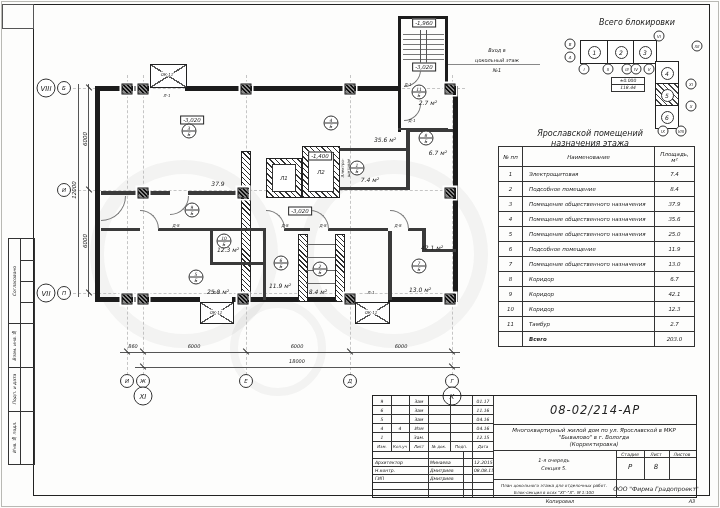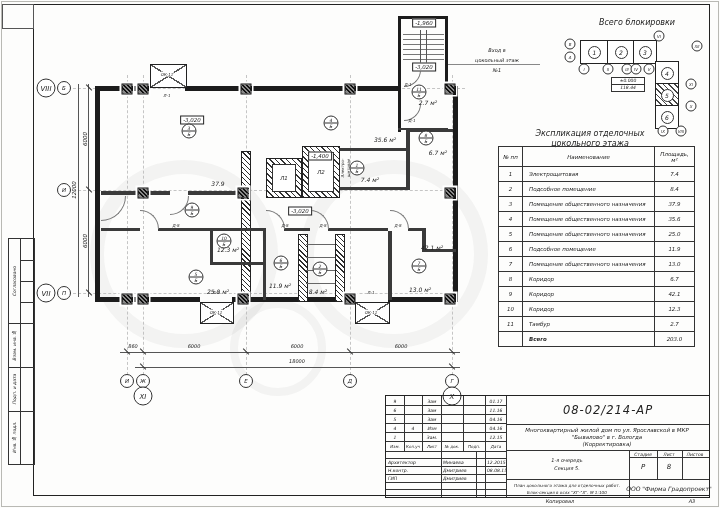--- a/index.html
+++ b/index.html
@@ -65,21 +65,21 @@
   .elevbox{position:absolute;border:1px solid #333;background:#fff;text-align:center;
            font:italic 4.5px "DejaVu Sans",sans-serif;line-height:6px}
   .elevbox .eb1{border-bottom:1px solid #333;display:block}
   
   #expl{position:absolute;left:498px;top:146px;width:196px;border-collapse:collapse;table-layout:fixed}
   #expl td,#expl th{border:1px solid #333;font:italic 5.5px "DejaVu Sans",sans-serif;padding:0 2px;
         text-align:center;overflow:visible;white-space:nowrap;height:14px;font-weight:normal}
   #expl th{height:19px}
   #expl .name{text-align:left;padding-left:6px}
   
-  #tb{position:absolute;left:385px;top:395px;width:323px;height:101px;border:1.2px solid #222}
+  #tb{position:absolute;left:372px;top:395px;width:323px;height:101px;border:1.2px solid #222}
   .ln{position:absolute;background:#333}
   .tbt{position:absolute;font:italic 4.5px "DejaVu Sans",sans-serif;white-space:nowrap;
        transform:translate(-50%,-50%)}
   .tbl{position:absolute;font:italic 4.5px "DejaVu Sans",sans-serif;white-space:nowrap}
   
   #strip{position:absolute;left:8px;top:238px;width:25px;height:225px;border:1px solid #333}
 </style>
 </head>
 <body>
 
@@ -382,22 +382,22 @@
 <div class="acirc tiny" style="left:691px;top:106px">
     <span>X</span>
   </div>
 <div class="acirc tiny" style="left:663px;top:131px">
     <span>IX</span>
   </div>
 <div class="acirc tiny" style="left:681px;top:131px">
     <span>VIII</span>
   </div>
 
-<span class="lbl t8" style="left:590px;top:133px">Экспликация отделочных</span>
-<span class="lbl t8" style="left:590px;top:143px">цокольного этажа</span>
+<span class="lbl t8" style="left:590px;top:133px">Ярославской помещений</span>
+<span class="lbl t8" style="left:590px;top:143px">назначения этажа</span>
 <table id="expl">
   <colgroup>
       <col style="width:24px">
       <col style="width:132px">
       <col style="width:40px">
     </colgroup>
   <tbody>
       <tr>
     <th>№ пп</th>
     <th>Наименование</th>

